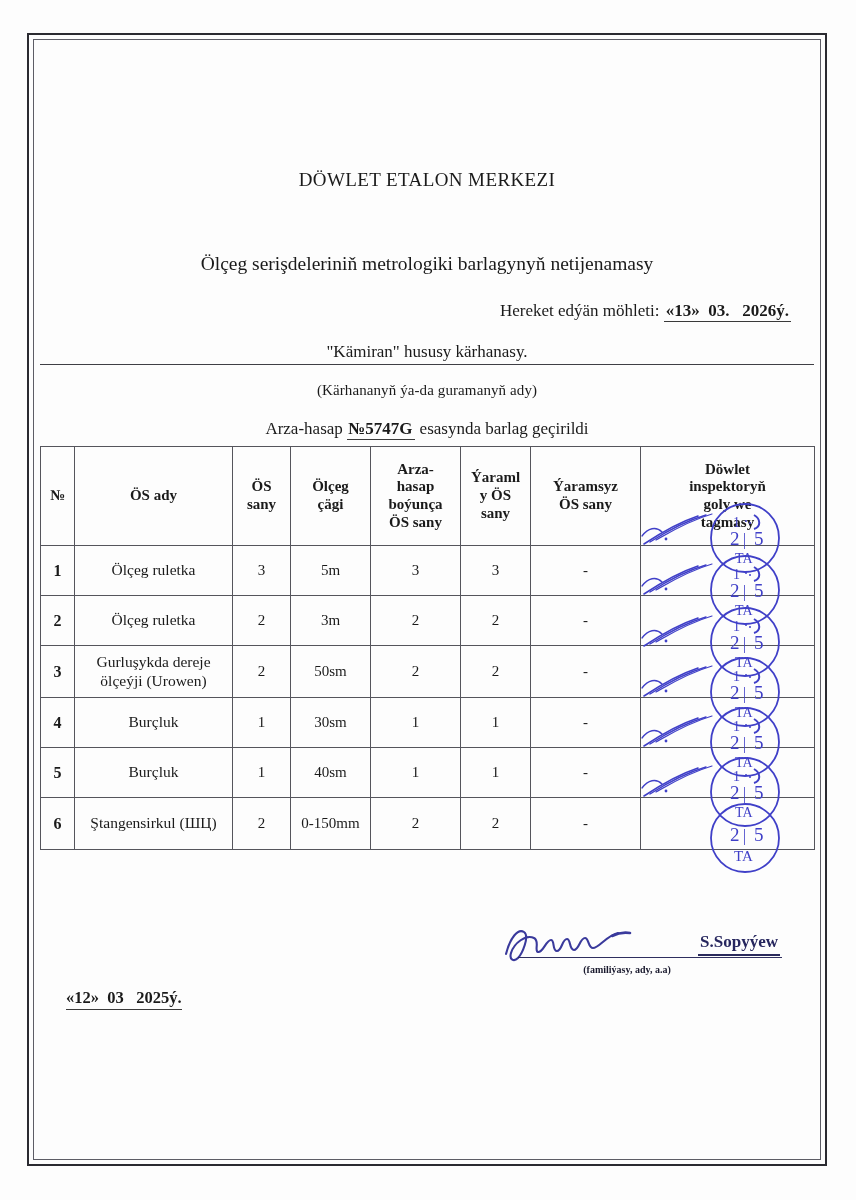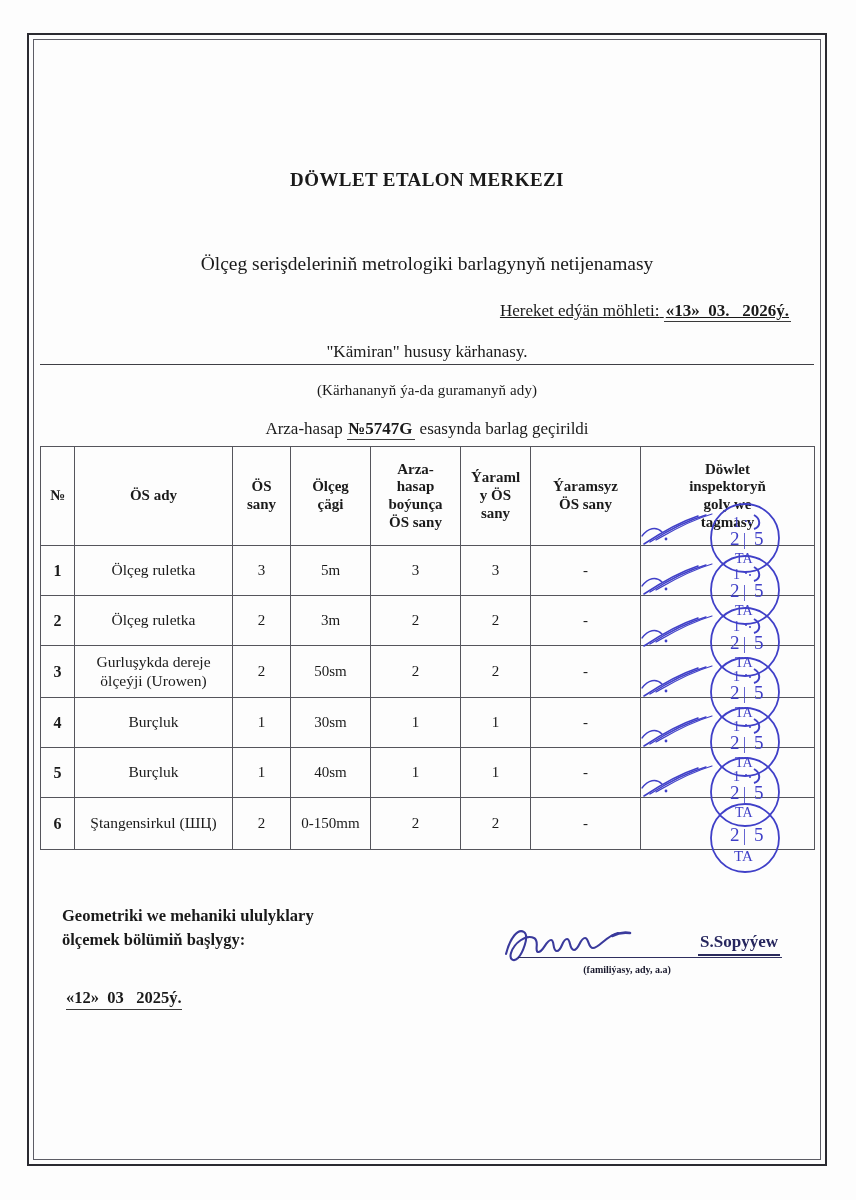--- a/index.html
+++ b/index.html
@@ -40,38 +40,37 @@
 
   .content {
     position: absolute;
     left: 40px; top: 46px;
     width: 774px; height: 1107px;
   }
 
   
   .org-title {
     text-align: center;
-    font-weight: bold;
+    font-weight: normal;
     font-size: 19px;
     letter-spacing: 0.4px;
     margin-top: 123px;
   }
   .doc-title {
     text-align: center;
     font-weight: normal;
     font-size: 19.5px;
     margin-top: 62px;
   }
 
   .valid-line {
     text-align: right;
     font-size: 17px;
     margin-top: 26px;
     padding-right: 23px;
-    text-decoration: underline;
   }
   .valid-value {
     font-weight: bold;
     border-bottom: 1px solid #3a3a3a;
     padding: 0 2px 1px 2px;
     white-space: pre;
   }
 
   .company-block {
     margin-top: 21px;
@@ -360,24 +359,20 @@
           <td class="ws" style="white-space: pre-line;">0-150mm</td>
           <td>2</td>
           <td>2</td>
           <td>-</td>
           <td class="stamp-cell"></td>
         </tr>
       </tbody>
     </table>
 
     <div class="footer">
-      <div class="footer-left">
-        <div>Geometriki we mehaniki ululyklary</div>
-        <div>ölçemek bölümiň başlygy:</div>
-      </div>
 
       <div class="footer-date">«12»  03   2025ý.</div>
 
       <div class="sign-block">
         <div class="sign-row">
           <svg class="signature-svg" viewBox="0 0 140 46">
             <path d="M6 34 C10 18, 18 8, 24 12 C30 16, 22 34, 18 38 C14 42, 9 40, 11 33 C14 23, 26 14, 34 18 C40 21, 34 31, 38 32 C43 33, 46 20, 51 20 C55 20, 52 31, 57 31 C62 31, 62 19, 67 19 C71 19, 69 30, 74 30 C79 30, 80 18, 85 18 C89 18, 88 28, 93 28 C99 28, 106 16, 118 13" fill="none" stroke="#3a3a9c" stroke-width="2.1" stroke-linecap="round"></path>
             <path d="M112 16 C118 13, 124 12, 130 13" fill="none" stroke="#3a3a9c" stroke-width="2.6" stroke-linecap="round"></path>
           </svg>
           <div class="sign-rule"></div>

